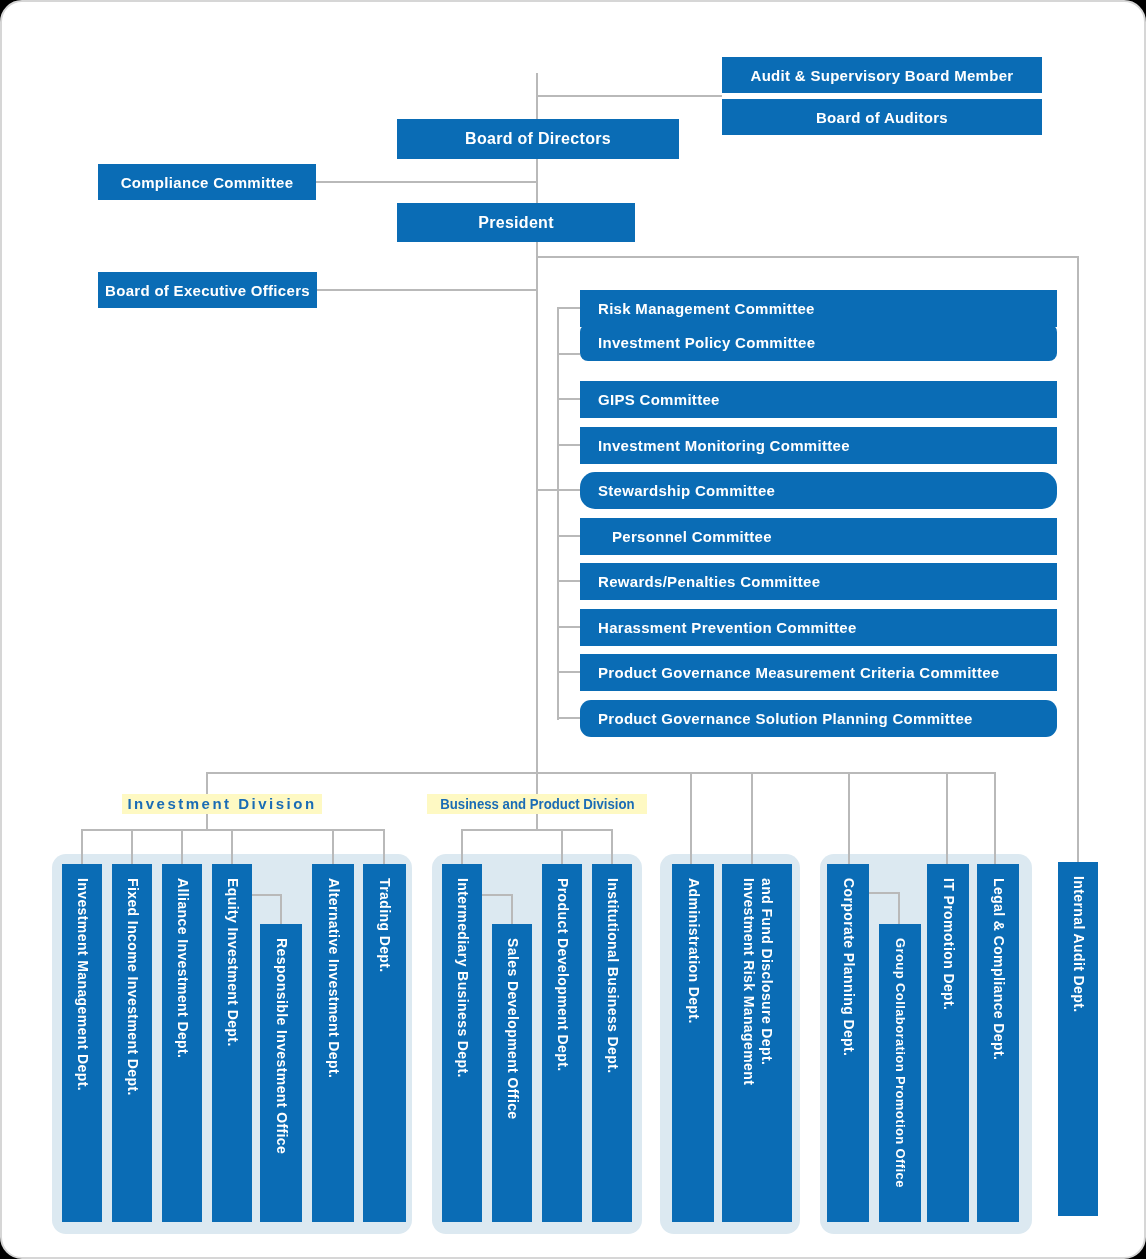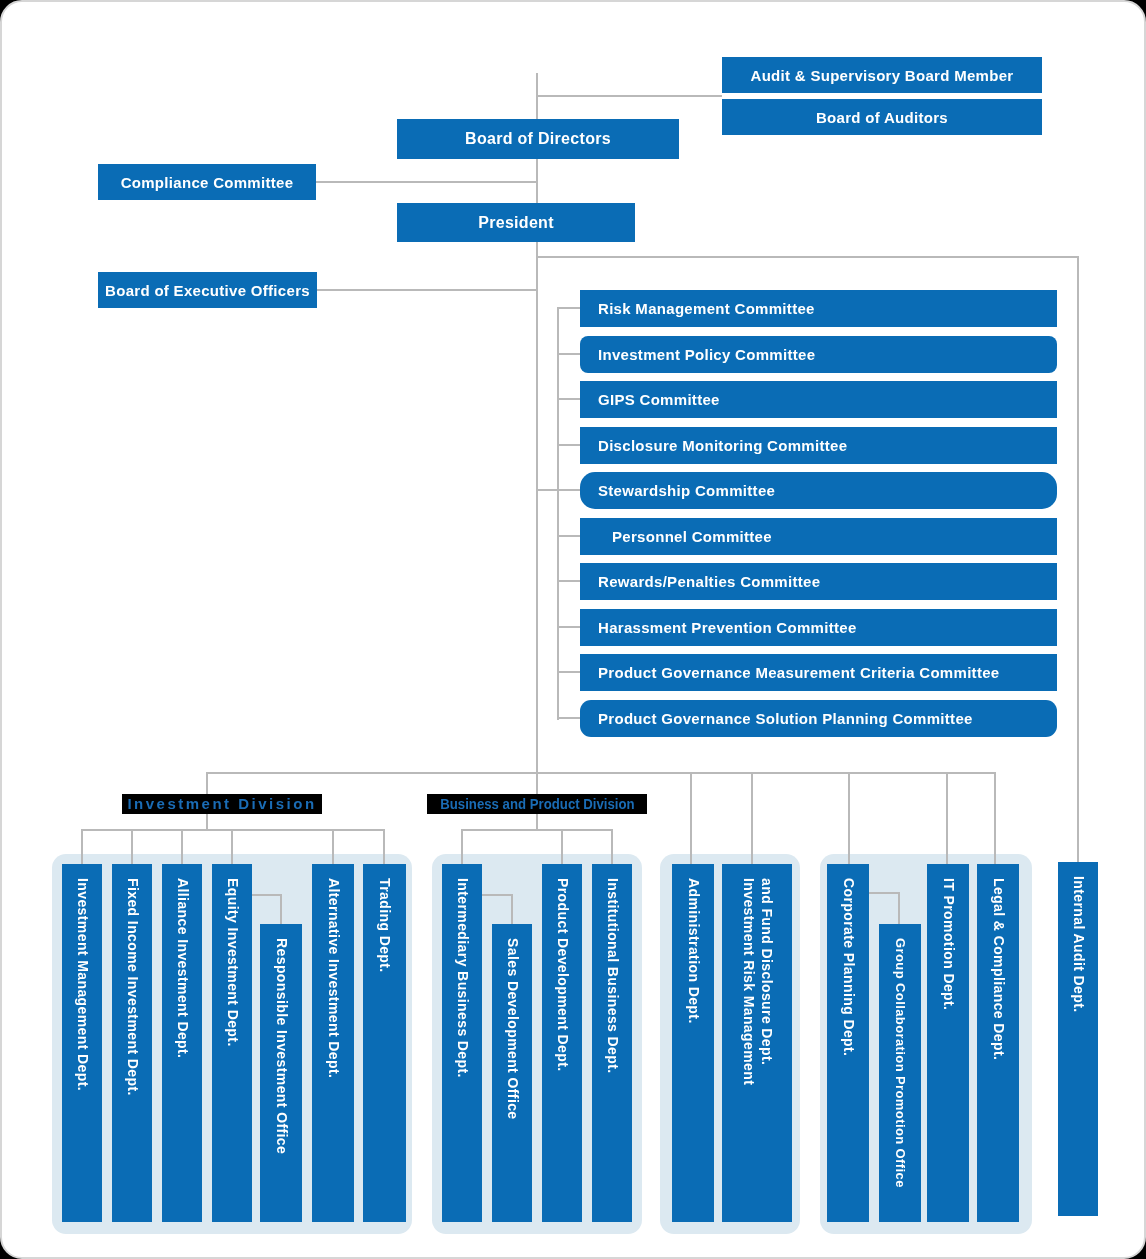--- a/index.html
+++ b/index.html
@@ -33,21 +33,21 @@
   }
   .vbox .vt{
     writing-mode:vertical-lr;text-orientation:mixed;
     font-weight:bold;font-size:14px;letter-spacing:.4px;line-height:1.25;
     white-space:nowrap;
   }
   .vbox .vt.small{font-size:13px;}
   .vbox .vt span{display:block;}
   
   .divlabel{
-    position:absolute;z-index:3;background:#000000;color:#1a6cb5;
+    position:absolute;z-index:3;background:#fef9c3;color:#1a6cb5;
     font-weight:bold;font-size:15px;text-align:center;white-space:nowrap;
     line-height:20px;
   }
   .divlabel.spaced{letter-spacing:2.5px;}
   .divlabel.condensed .inner{display:inline-block;transform:scaleX(.88);transform-origin:center;}
 </style>
 </head>
 <body>
 
 <div id="card">
@@ -108,23 +108,23 @@
   <div class="panel" style="left:818px;top:852px;width:212px;height:380px;"></div>
 
   <div class="tbox" style="left:720px;top:55px;width:320px;height:36px;font-size:15px;">Audit &amp; Supervisory Board Member</div>
   <div class="tbox" style="left:720px;top:97px;width:320px;height:36px;font-size:15px;">Board of Auditors</div>
   <div class="tbox" style="left:395px;top:117px;width:282px;height:40px;">Board of Directors</div>
   <div class="tbox" style="left:96px;top:162px;width:218px;height:36px;font-size:15px;">Compliance Committee</div>
   <div class="tbox" style="left:395px;top:201px;width:238px;height:39px;">President</div>
   <div class="tbox" style="left:96px;top:270px;width:219px;height:36px;font-size:15px;">Board of Executive Officers</div>
 
   <div class="cbox" style="top:288px;">Risk Management Committee</div>
-  <div class="cbox" style="top:334px;border-radius:8px;">Investment Policy Committee</div>
+  <div class="cbox" style="top:322px;border-radius:8px;">Investment Policy Committee</div>
   <div class="cbox" style="top:379px;">GIPS Committee</div>
-  <div class="cbox" style="top:425px;">Disclosure Monitoring Committee</div>
+  <div class="cbox" style="top:425px;">Investment Monitoring Committee</div>
   <div class="cbox" style="top:470px;border-radius:15px;">Stewardship Committee</div>
   <div class="cbox" style="top:516px;padding-left:32px;">Personnel Committee</div>
   <div class="cbox" style="top:561px;">Rewards/Penalties Committee</div>
   <div class="cbox" style="top:607px;">Harassment Prevention Committee</div>
   <div class="cbox" style="top:652px;">Product Governance Measurement Criteria Committee</div>
   <div class="cbox" style="top:698px;border-radius:11px;">Product Governance Solution Planning Committee</div>
 
   <div class="divlabel spaced" style="left:120px;top:792px;width:200px;">Investment Division</div>
   <div class="divlabel condensed" style="left:425px;top:792px;width:220px;"><span class="inner">Business and Product Division</span></div>
 

